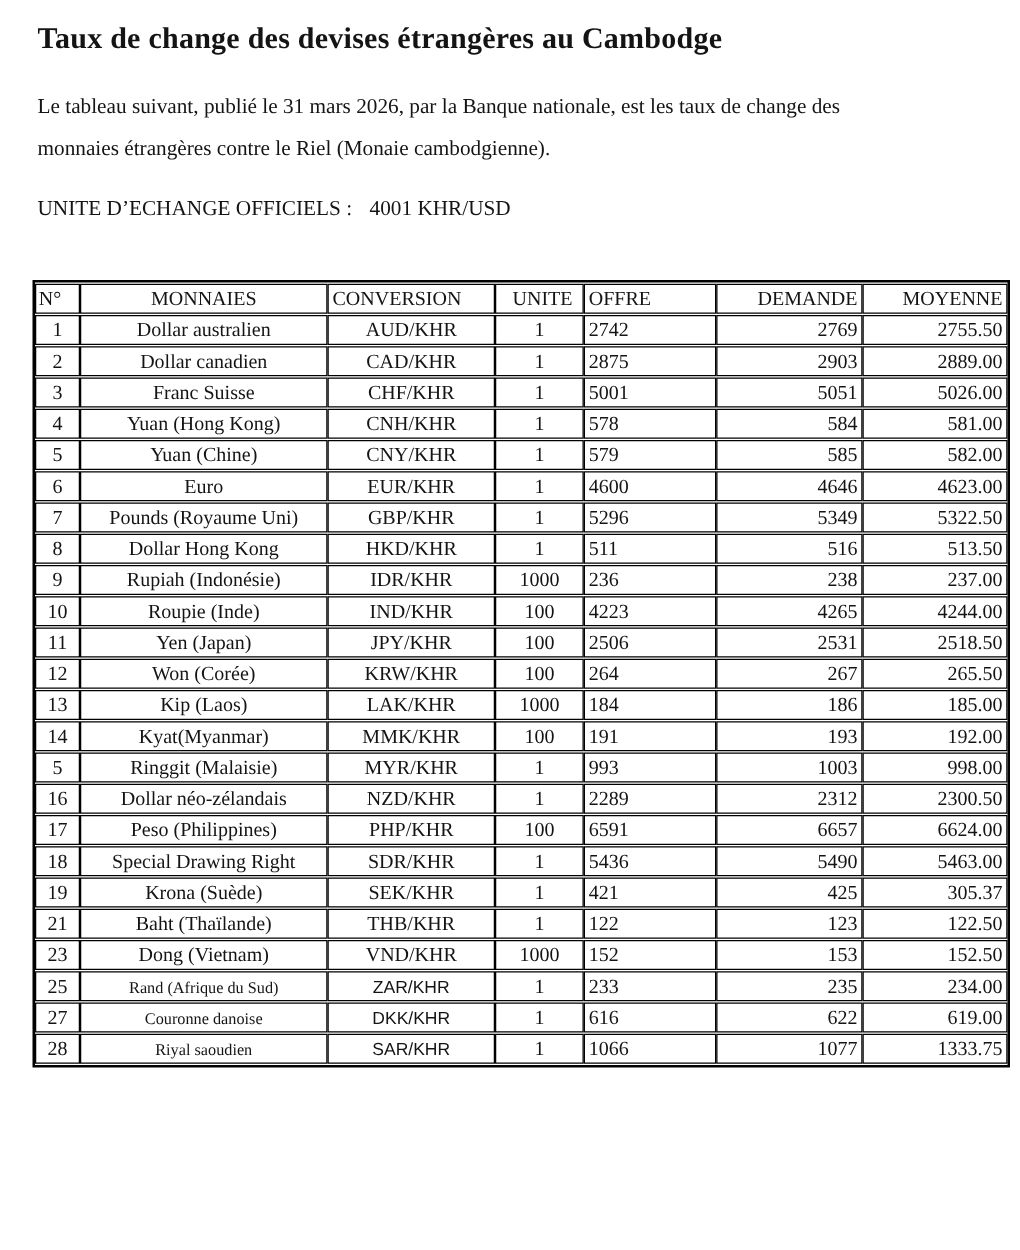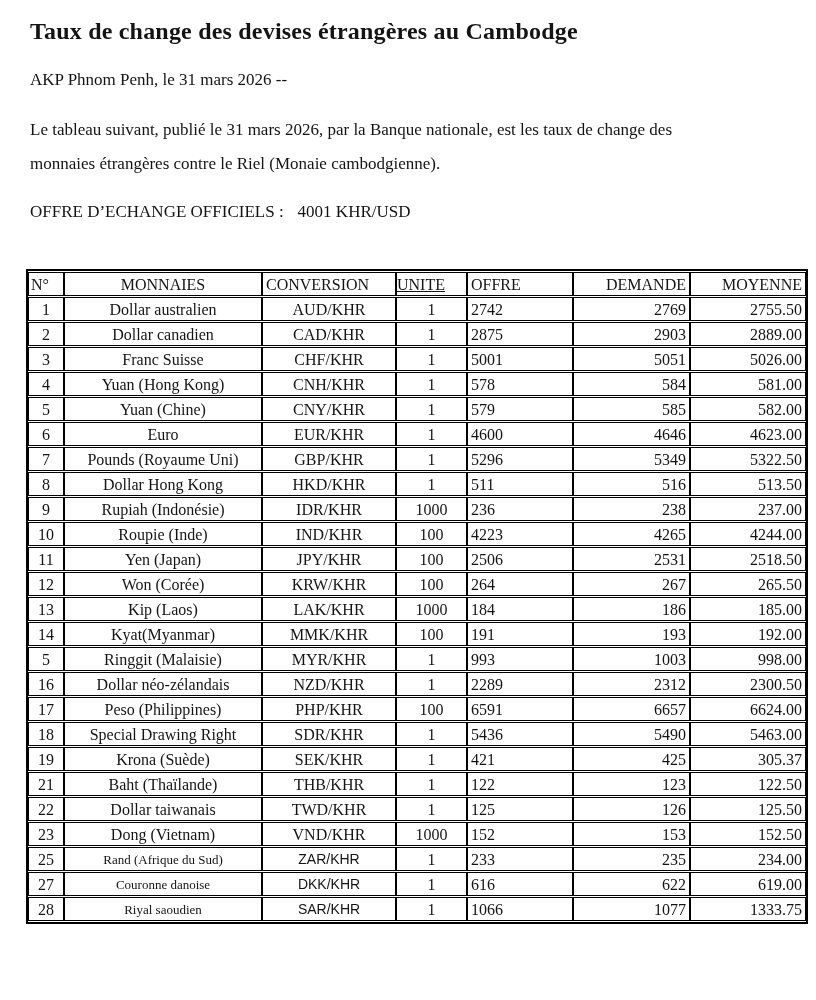--- a/index.html
+++ b/index.html
@@ -58,45 +58,44 @@
     font-weight: normal;
     vertical-align: middle;
   }
   
   td.c-no   { text-align: center; }
   th.c-no   { text-align: left; padding-left: 2px; }
   .c-name   { text-align: center; padding-left: 4px; }
   td.c-conv { text-align: center; }
   th.c-conv { text-align: left; padding-left: 3px; }
   td.c-unit { text-align: center; }
-  th.c-unit { text-align: left; padding-left: 0; text-decoration: underline; }
+  th.c-unit { text-align: left; padding-left: 13px; }
   .c-offre  { text-align: left; padding-right: 4px; }
   .c-dem    { text-align: right; padding-right: 9px; }
   .c-moy    { text-align: right; padding-right: 5px; }
 
   
   tr.compact td.c-name { font-size: 13px; }
   tr.compact td.c-conv { font-family: "Liberation Sans", sans-serif; font-size: 14px; }
 </style>
 </head>
 <body>
 
 <div class="page">
 
   <h1 class="title">Taux de change des devises étrangères au Cambodge</h1>
 
-  <p class="byline">AKP Phnom Penh, le 31 mars 2026 --</p>
 
   <div class="intro">
     <div>Le tableau suivant, publié le 31 mars 2026, par la Banque nationale, est les taux de change des</div>
     <div>monnaies étrangères contre le Riel (Monaie cambodgienne).</div>
   </div>
 
   <p class="official">
-    <span>OFFRE D’ECHANGE OFFICIELS :</span><span class="rate-value">4001 KHR/USD</span>
+    <span>UNITE D’ECHANGE OFFICIELS :</span><span class="rate-value">4001 KHR/USD</span>
   </p>
 
   <div class="table-wrap">
     <table class="fx">
       <colgroup>
         <col style="width:36px">
         <col style="width:198px">
         <col style="width:134px">
         <col style="width:71px">
         <col style="width:106px">
@@ -289,29 +288,20 @@
           <tr>
             <td class="c-no">21</td>
             <td class="c-name">Baht (Thaïlande)</td>
             <td class="c-conv">THB/KHR</td>
             <td class="c-unit">1</td>
             <td class="c-offre">122</td>
             <td class="c-dem">123</td>
             <td class="c-moy">122.50</td>
           </tr>
           <tr>
-            <td class="c-no">22</td>
-            <td class="c-name">Dollar taiwanais</td>
-            <td class="c-conv">TWD/KHR</td>
-            <td class="c-unit">1</td>
-            <td class="c-offre">125</td>
-            <td class="c-dem">126</td>
-            <td class="c-moy">125.50</td>
-          </tr>
-          <tr>
             <td class="c-no">23</td>
             <td class="c-name">Dong (Vietnam)</td>
             <td class="c-conv">VND/KHR</td>
             <td class="c-unit">1000</td>
             <td class="c-offre">152</td>
             <td class="c-dem">153</td>
             <td class="c-moy">152.50</td>
           </tr>
           <tr class="compact">
             <td class="c-no">25</td>

